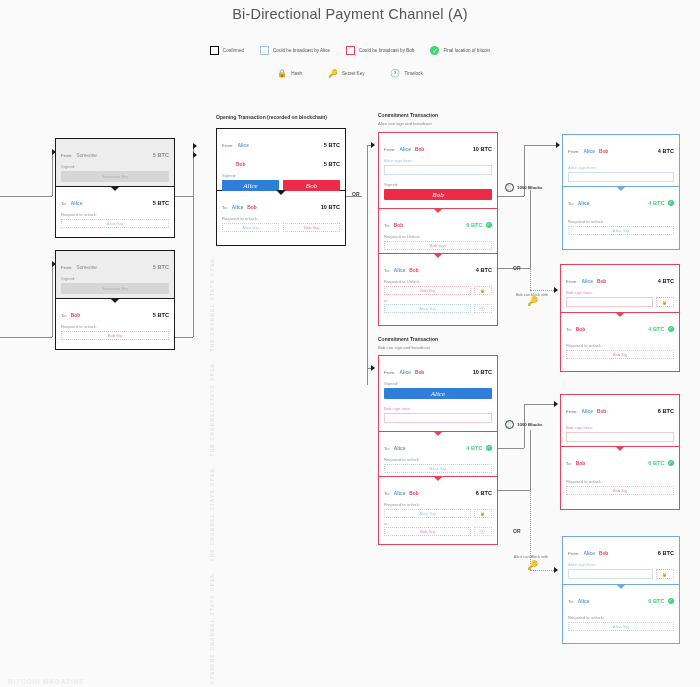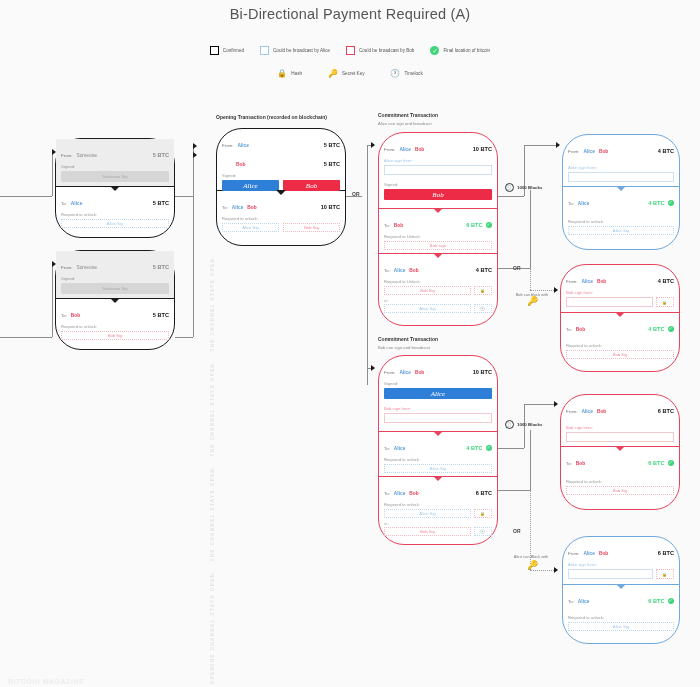--- a/index.html
+++ b/index.html
@@ -19,21 +19,21 @@
   #legend-row1{left:0;top:46px;width:700px;display:flex;justify-content:center;gap:16px;align-items:center;}
   #legend-row2{left:0;top:68px;width:700px;display:flex;justify-content:center;gap:26px;align-items:center;}
   .leg{display:flex;align-items:center;gap:4px;font-size:4.6px;color:#555;white-space:nowrap;}
   .leg .sw{width:9px;height:9px;border:1.6px solid #000;background:#fff;box-sizing:border-box;}
   .leg .sw.alice{border-color:#9fc6e8;}
   .leg .sw.bob{border-color:#e8415c;}
   .leg .dot{width:9px;height:9px;border-radius:50%;background:#41d47d;display:flex;align-items:center;justify-content:center;color:#fff;font-size:6px;}
   .leg .ico{width:10px;height:10px;display:flex;align-items:center;justify-content:center;color:#222;font-size:8px;}
 
   
-  .txbox{box-sizing:border-box;background:#fff;border-radius:26px;}
+  .txbox{box-sizing:border-box;background:#fff;}
   .txbox.black{border:1.6px solid #1a1a1a;}
   .txbox.blue{border:1.6px solid #6fa8dc;}
   .txbox.red{border:1.6px solid #e8415c;}
   .pane{box-sizing:border-box;position:relative;}
   .pane.inpane{background:#ededed;}
   .pane.sep-black{border-bottom:1.6px solid #1a1a1a;}
   .pane.sep-blue{border-bottom:1.6px solid #6fa8dc;}
   .pane.sep-red{border-bottom:1.6px solid #e8415c;}
 
   .row{display:flex;justify-content:space-between;align-items:baseline;padding:4px 5px 0 5px;}
@@ -101,21 +101,21 @@
   .blocknote{font-size:3.9px;color:#777;text-align:center;}
   .keyico{font-size:9px;color:#e8415c;}
 
   .vtext{position:absolute;writing-mode:vertical-rl;transform:rotate(180deg);
          font-size:4.6px;letter-spacing:1.4px;color:#e2e2e2;font-weight:700;white-space:nowrap;}
   #watermark{left:8px;bottom:2px;font-size:7px;color:#ececec;font-weight:700;letter-spacing:.5px;}
 </style>
 </head>
 <body>
 
-<div class="abs" id="title">Bi-Directional Payment Required (A)</div>
+<div class="abs" id="title">Bi-Directional Payment Channel (A)</div>
 
 <div class="abs" id="legend-row1">
   <div class="leg">
     <span class="sw"></span>
     <span>Confirmed</span>
   </div>
   <div class="leg">
     <span class="sw alice"></span>
     <span>Could be broadcast by Alice</span>
   </div>

